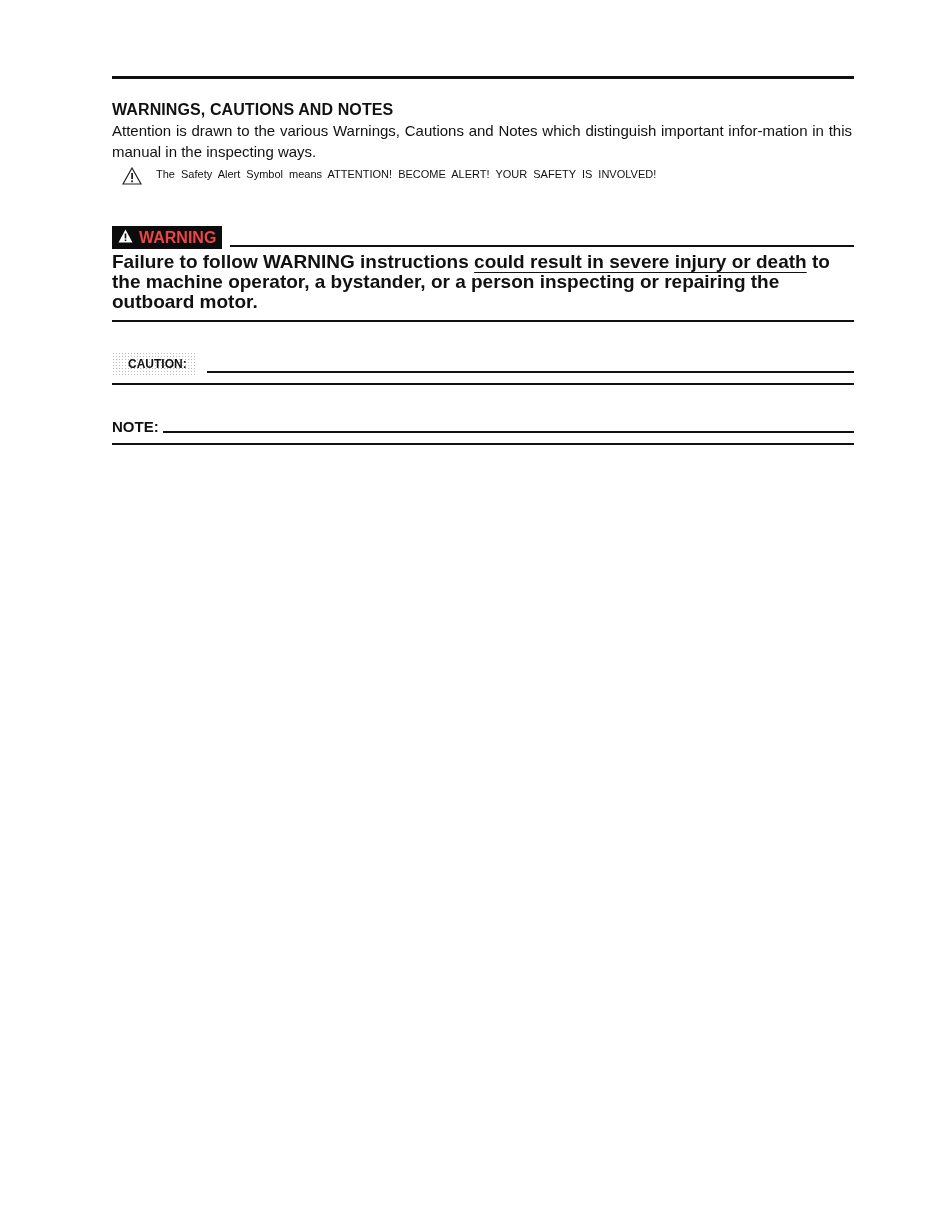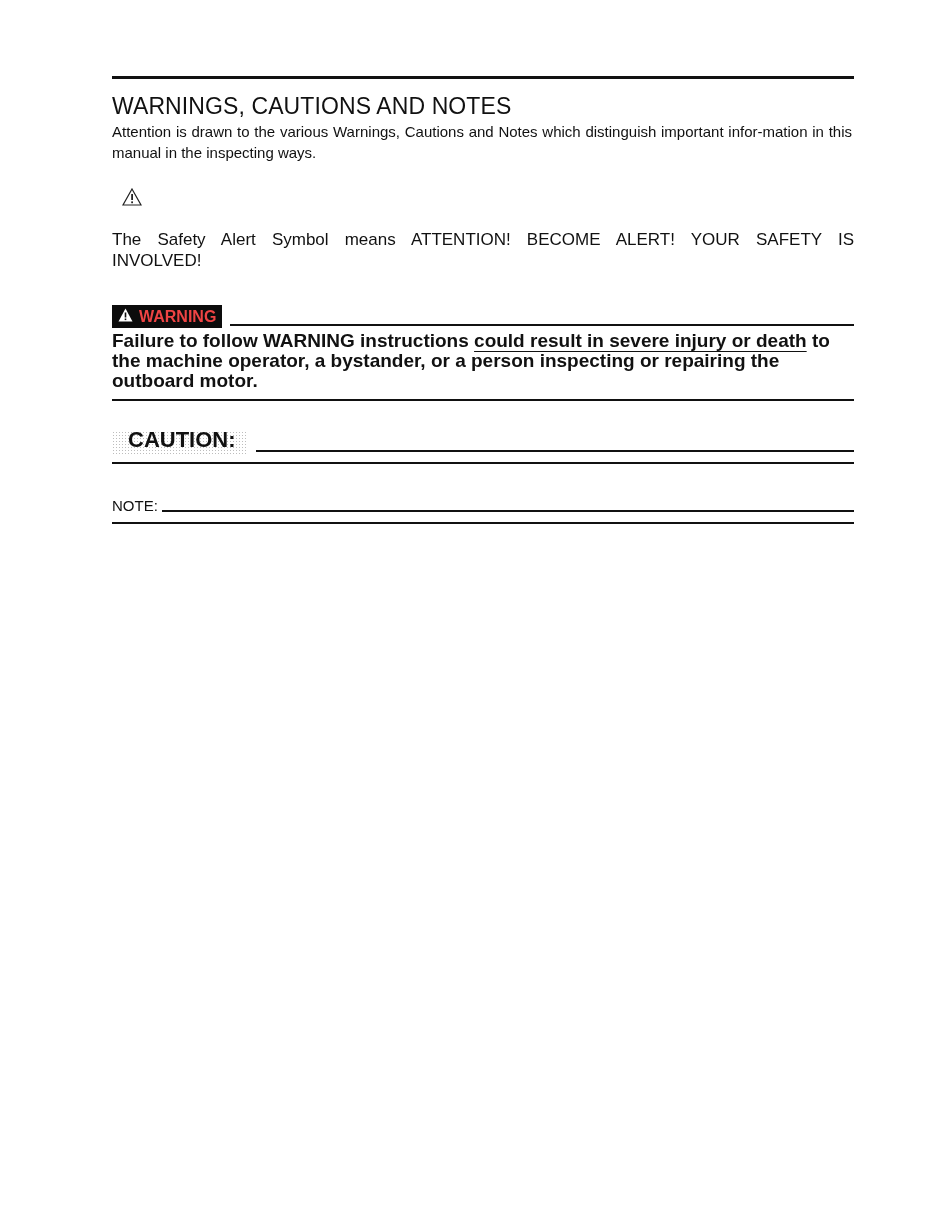--- a/index.html
+++ b/index.html
@@ -20,39 +20,38 @@
       left: 112px;
       top: 76px;
       width: 742px;
     }
     .top-rule {
       height: 3px;
       background: #111;
       width: 742px;
     }
     .section-title {
-      font-weight: normal;
-      font-size: 23px;
-      margin-top: 14px;
+      font-weight: bold;
+      font-size: 16px;
+      margin-top: 22px;
       letter-spacing: 0.1px;
     }
     .intro {
       font-size: 15px;
       line-height: 21px;
       margin-top: 1px;
       text-align: justify;
       text-align-last: left;
       width: 740px;
     }
     .alert-row {
       display: flex;
-      margin-top: 22px;
-      font-size: 17px;
+      margin-top: 2px;
+      font-size: 11px;
       line-height: 21px;
-      flex-direction: column;
     }
     .alert-icon {
       width: 44px;
       flex: 0 0 44px;
       padding-left: 10px;
       padding-top: 3px;
       box-sizing: border-box;
     }
     .alert-text {
       flex: 1;
@@ -94,33 +93,33 @@
       text-underline-offset: 4px;
     }
     .end-rule {
       height: 2px;
       background: #111;
       margin-top: 8px;
     }
     .caution-block { margin-top: 30px; }
     .caution-badge {
       font-weight: bold;
-      font-size: 22px;
+      font-size: 12px;
       padding: 2px 10px 1px 16px;
       margin-right: 10px;
       background-image: radial-gradient(#bdbdbd 0.7px, transparent 0.8px);
       background-size: 3px 3px;
       height: 20px;
       display: flex;
-      align-items: flex-end;
+      align-items: center;
       color: #111;
     }
     .note-block { margin-top: 34px; }
     .note-label {
-      font-weight: normal;
+      font-weight: bold;
       font-size: 15px;
       margin-right: 4px;
       line-height: 16px;
     }
     .note-text {
       font-size: 13px;
       line-height: 18px;
       margin-top: 4px;
     }
   </style>

